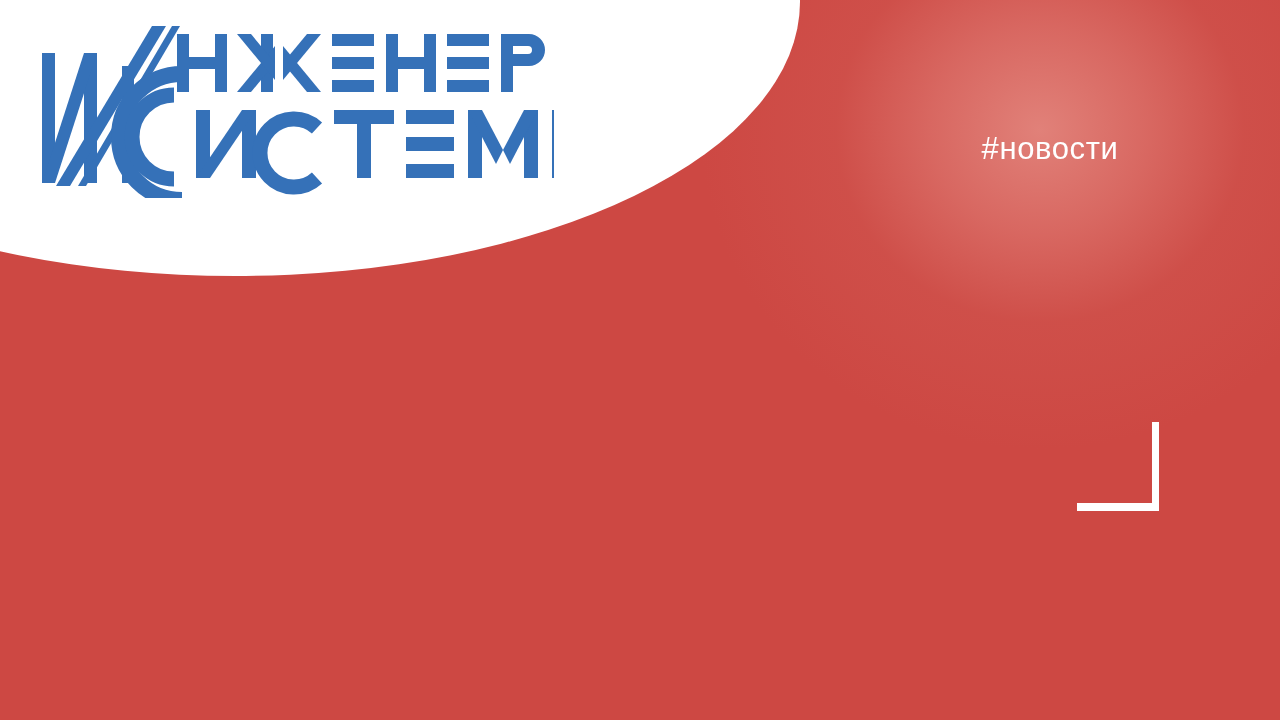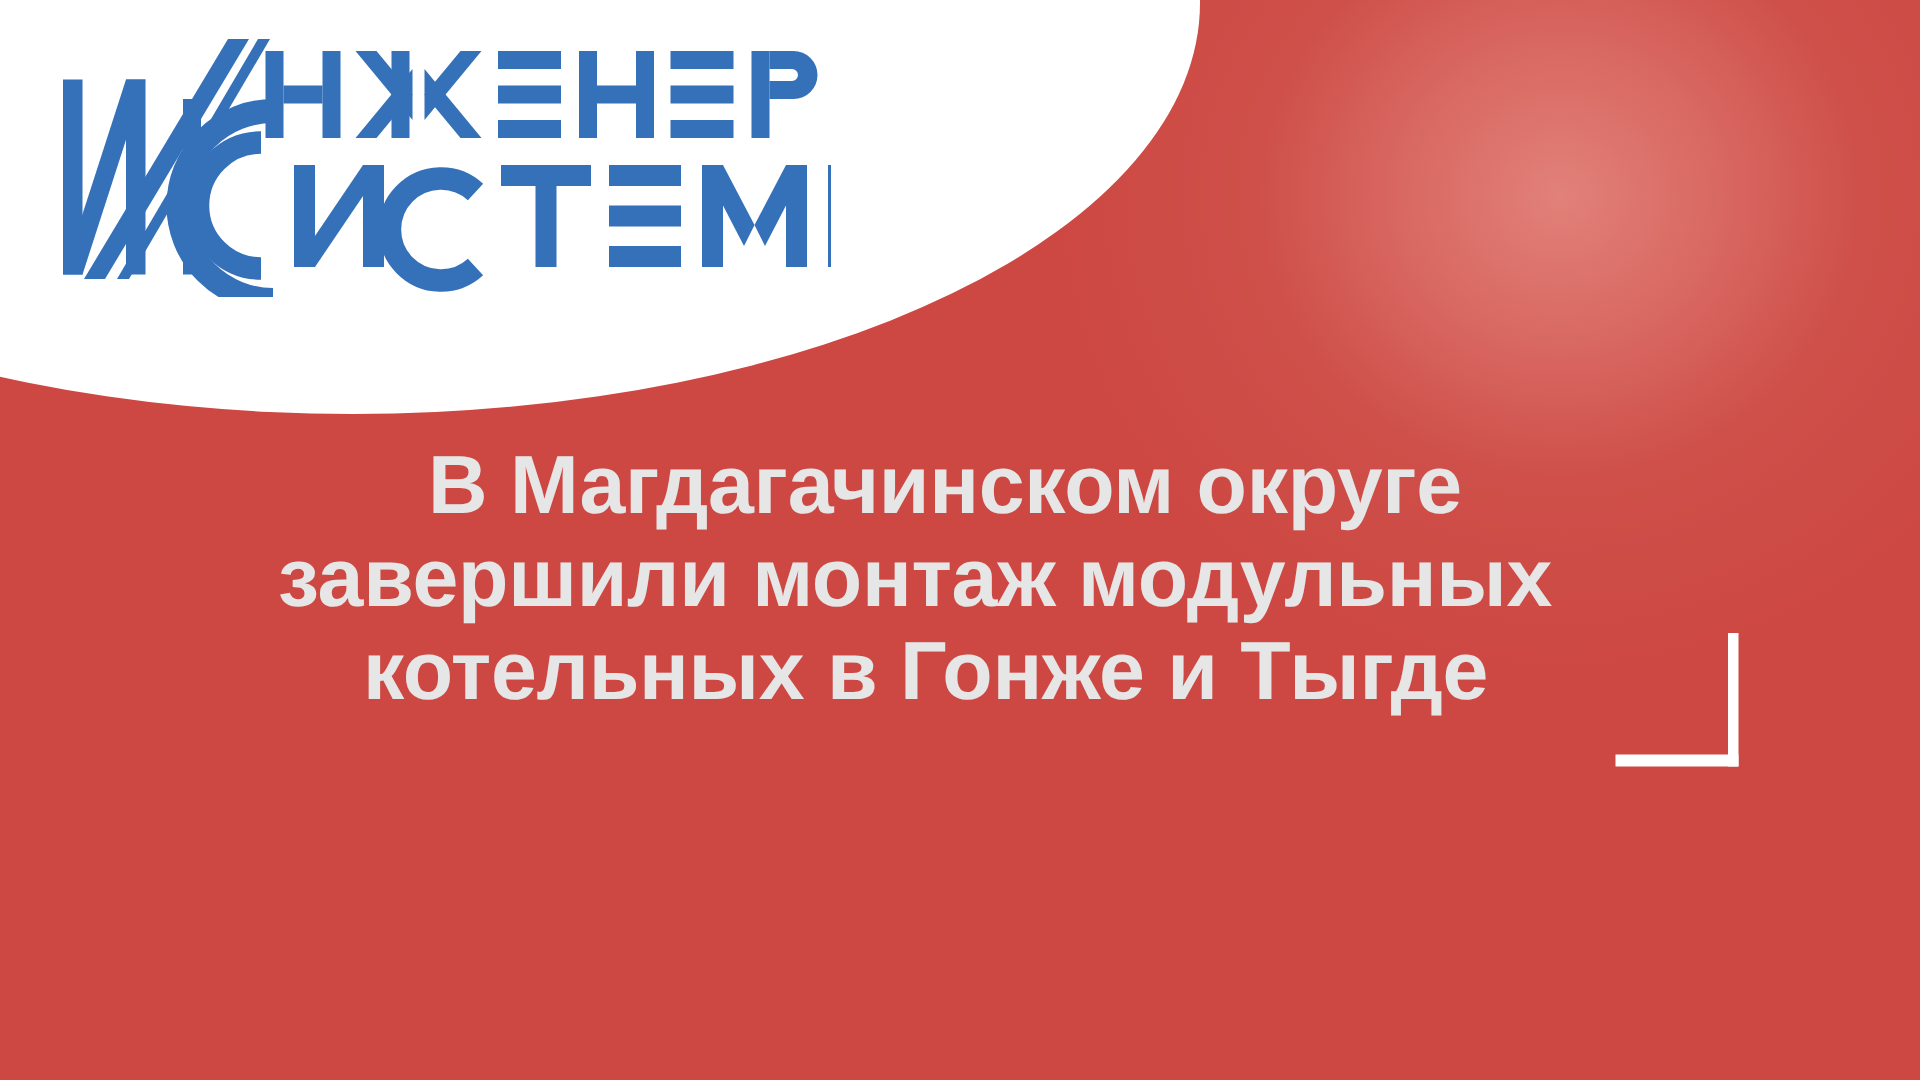--- a/index.html
+++ b/index.html
@@ -212,25 +212,21 @@
         <polygon points="434,92 448,92 469,132 462,146"></polygon>
         <polygon points="504,92 490,92 469,132 476,146"></polygon>
 
         <rect x="518" y="92" width="14" height="68"></rect>
         <path d="M 532 119 h 15 a 21 21 0 0 1 0 41 h -29 v -14 h 28 a 7 7 0 0 0 0 -13 h -14 z"></path>
         <rect x="568" y="92" width="14" height="68"></rect>
       </g>
     </svg>
   </div>
 
-
-  <div class="headline">
-    <span class="hl-line l1">В Магдагачинском округе</span>
-    <span class="hl-line l2">завершили монтаж модульных</span>
-    <span class="hl-line l3">котельных в Гонже и Тыгде</span>
-  </div>
+  <div class="hashtag">#новости</div>
+
 
   <div class="corner-bracket">
     <div class="cb-v"></div>
     <div class="cb-h"></div>
   </div>
 
 </div>
 
 </body></html>

